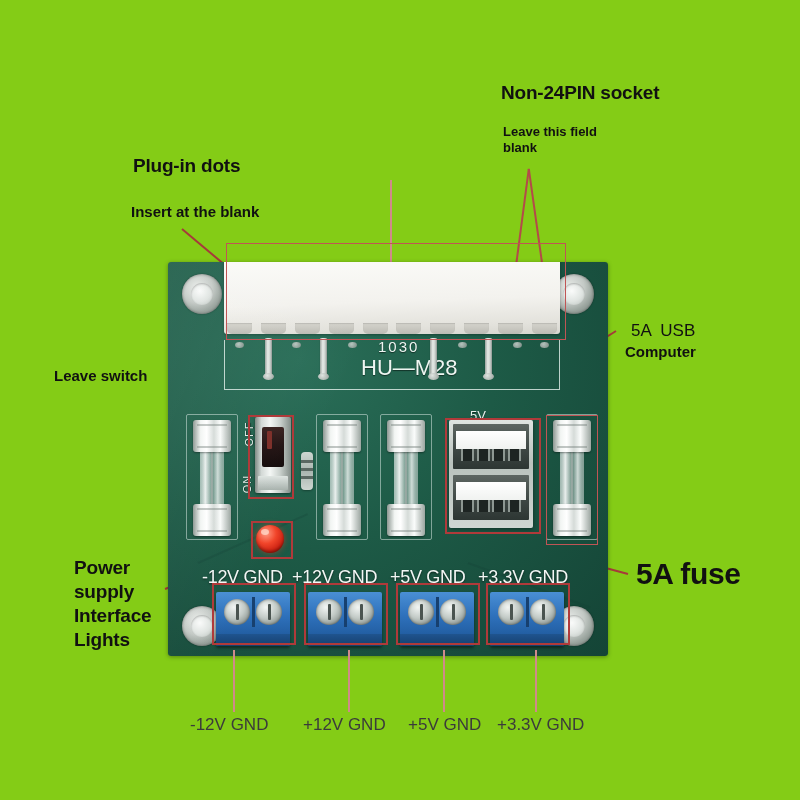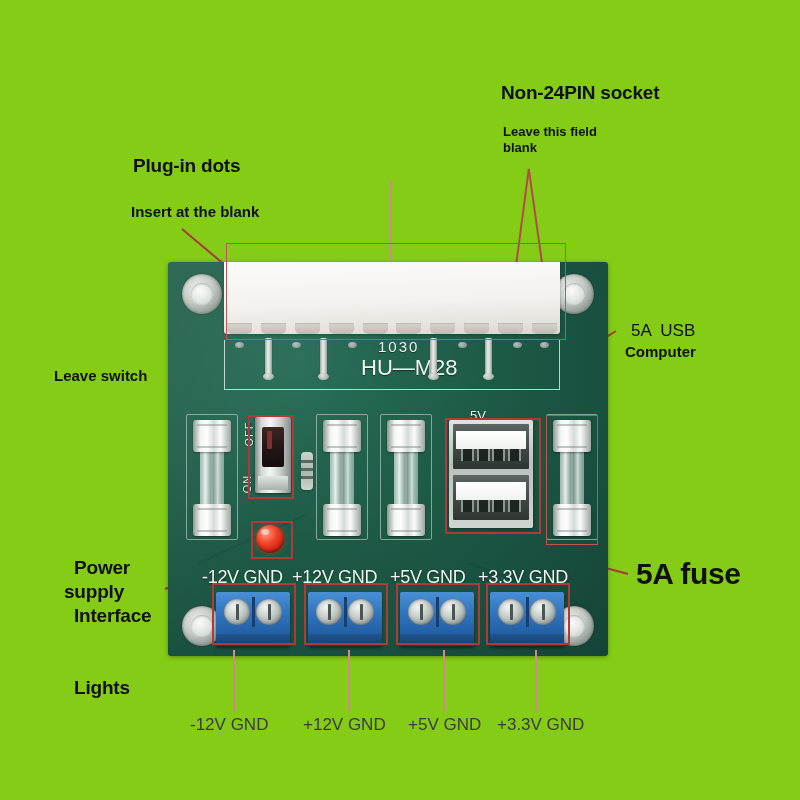--- a/index.html
+++ b/index.html
@@ -420,23 +420,23 @@
   <div class="anno med" style="left:131px; top:203px;">Insert at the blank</div>
 
   <div class="anno thin" style="left:631px; top:310px;margin-top:11px;">5A  USB</div>
   <div class="anno med" style="left:625px; top:343px;">Computer</div>
 
   <div class="anno med" style="left:54px; top:367px;">Leave switch</div>
 
   <div class="anno huge" style="left:636px; top:556px;">5A fuse</div>
 
   <div class="anno big" style="left:74px; top:557px;">Power</div>
-  <div class="anno big" style="left:64px; top:581px;">supply</div>
+  <div class="anno big" style="left:74px; top:581px;">supply</div>
   <div class="anno big" style="left:74px; top:605px;">Interface</div>
-  <div class="anno big" style="left:74px; top:629px;margin-top:48px;">Lights</div>
+  <div class="anno big" style="left:74px; top:629px;">Lights</div>
 
   <div class="lead vert" style="left:390px; top:180px; height:82px; width:2px;"></div>
 
   <div class="lead thin1" style="left:529px; top:168px; width:96px; transform:rotate(97.5deg);"></div>
   <div class="lead thin1" style="left:529px; top:168px; width:100px; transform:rotate(82deg);"></div>
 
   <div class="lead" style="left:182px; top:228px; width:58px; transform:rotate(40deg);"></div>
 
   <div class="lead" style="left:170px; top:379px; width:112px; transform:rotate(22deg);"></div>
 

